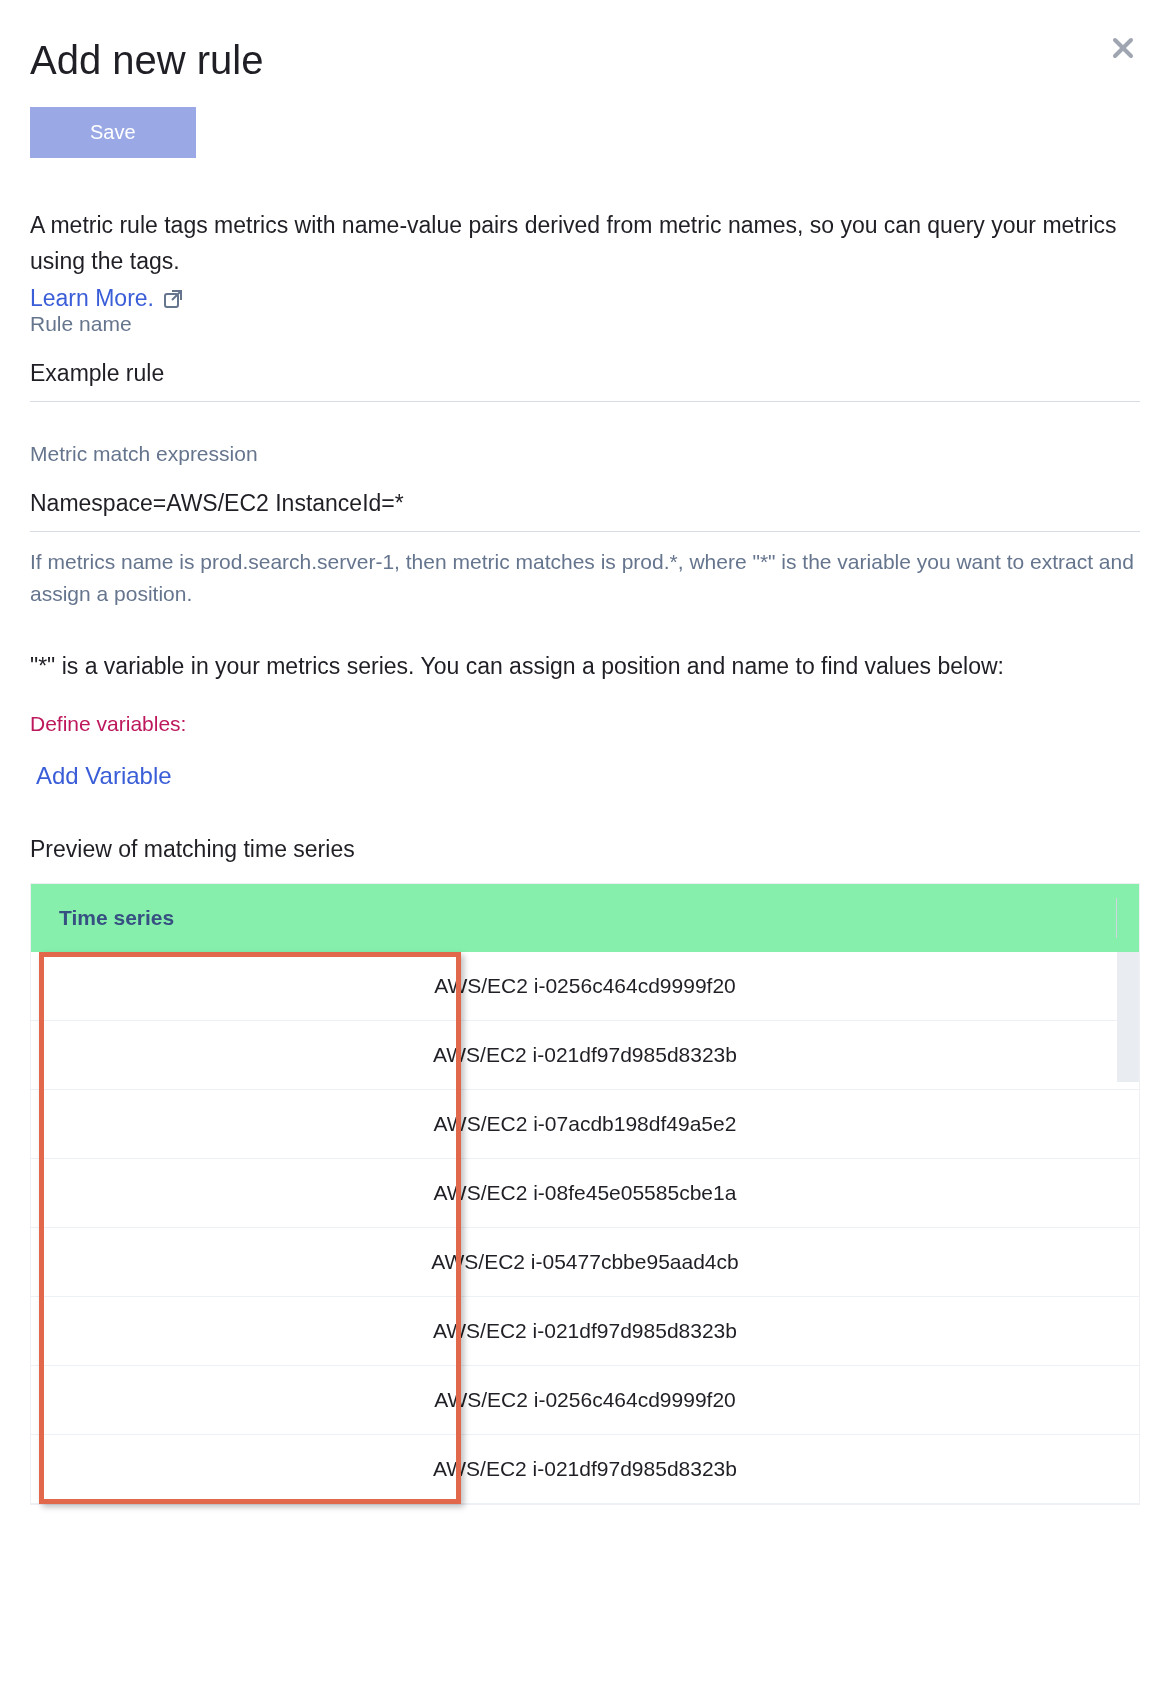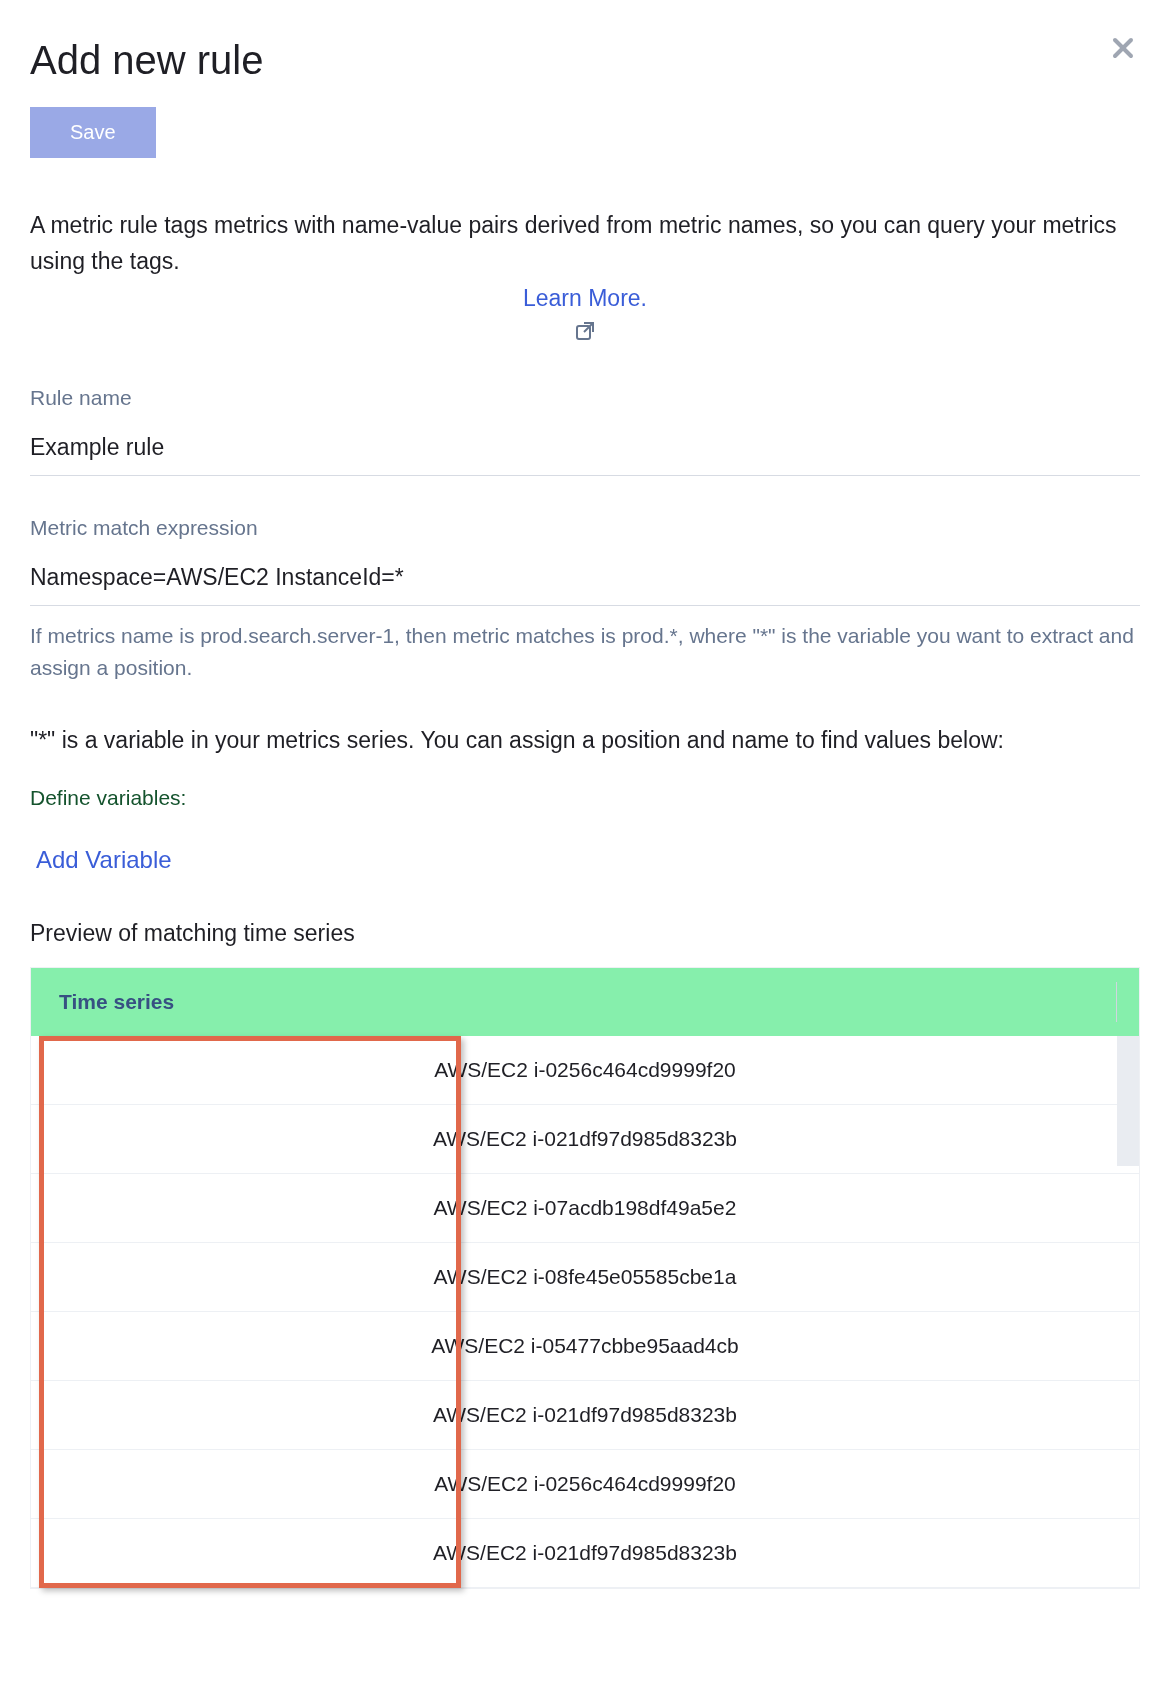--- a/index.html
+++ b/index.html
@@ -34,36 +34,34 @@
     line-height: 1;
     cursor: pointer;
     padding: 4px 6px;
   }
   .save-btn {
     display: inline-block;
     background: #9aa9e6;
     color: #ffffff;
     font-size: 20px;
     border: none;
-    padding: 14px 40px;
+    padding: 14px 60px;
     cursor: pointer;
   }
   .section-gap { height: 50px; }
   .intro-text {
     font-size: 23px;
     line-height: 1.55;
     margin: 0 0 6px 0;
     color: #1f1f25;
   }
   .learn-more-row {
     display: flex;
     align-items: center;
     gap: 10px;
-    margin-bottom: 46px;
-    flex-direction: column;
   }
   .learn-more-link {
     color: #3a5dd8;
     font-size: 23px;
     text-decoration: none;
     cursor: pointer;
   }
   .external-icon svg { display: block; }
   .field-block { margin-bottom: 40px; }
   .field-label {
@@ -87,23 +85,23 @@
     line-height: 1.5;
     margin-top: 14px;
   }
   .info-paragraph {
     font-size: 23px;
     line-height: 1.5;
     margin: 30px 0 28px 0;
     color: #1f1f25;
   }
   .define-label {
-    color: #14532d;
-    font-size: 21px;
-    margin-bottom: 36px;
+    color: #be185d;
+    font-size: 21px;
+    margin-bottom: 26px;
   }
   .add-variable-link {
     color: #3a5dd8;
     font-size: 24px;
     font-weight: 500;
     cursor: pointer;
     margin-left: 6px;
     margin-bottom: 46px;
     display: inline-block;
   }

